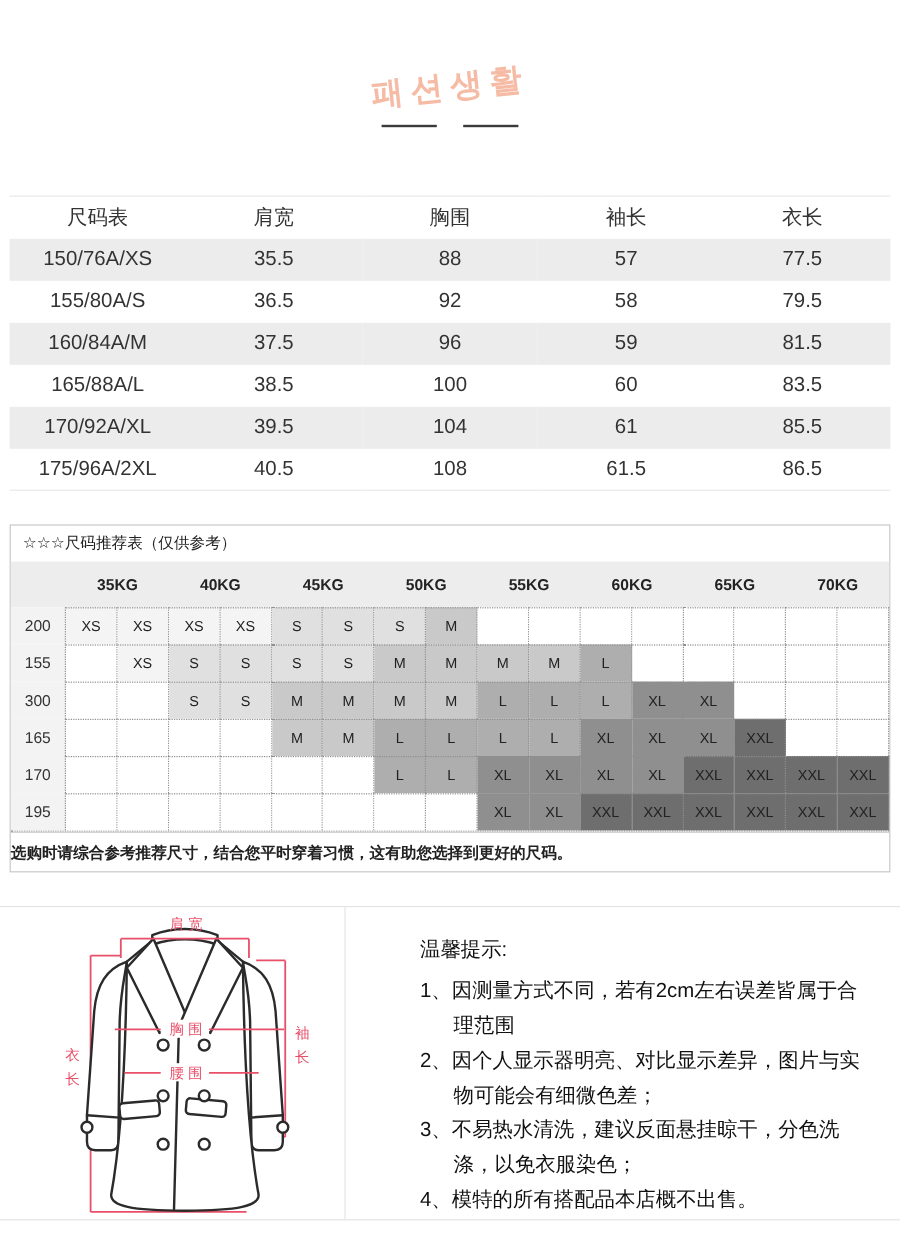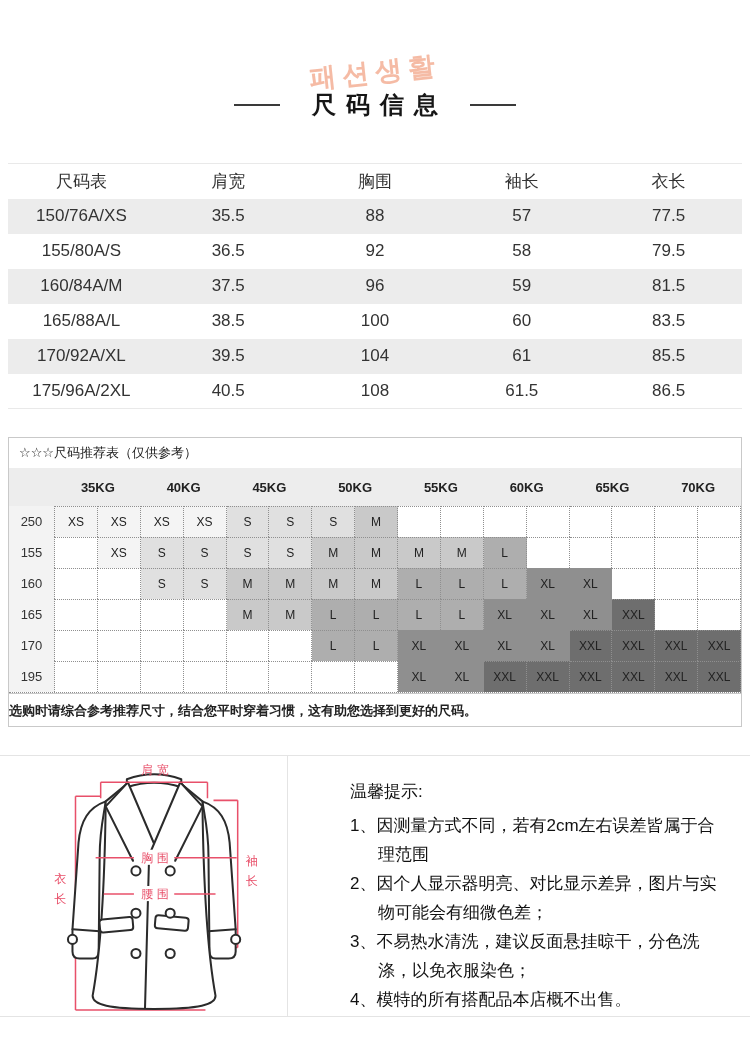--- a/index.html
+++ b/index.html
@@ -73,21 +73,20 @@
   svg text{ font-family:"Liberation Sans","DejaVu Sans",sans-serif; }
 </style>
 </head>
 <body>
 
 <div class="page">
 
   <div class="decor-text">패션생활</div>
   <div class="title-row">
     <span class="title-dash"></span>
-    <span class="page-title">尺码信息</span>
     <span class="title-dash"></span>
   </div>
 
   <table class="size-table">
     <thead>
       <tr>
           <th>尺码表</th>
           <th>肩宽</th>
           <th>胸围</th>
           <th>袖长</th>
@@ -148,21 +147,21 @@
         <div class="wh">40KG</div>
         <div class="wh">45KG</div>
         <div class="wh">50KG</div>
         <div class="wh">55KG</div>
         <div class="wh">60KG</div>
         <div class="wh">65KG</div>
         <div class="wh">70KG</div>
       </div>
     <div class="reco-grid">
         <div class="grow">
-          <div class="rl">250</div>
+          <div class="rl">200</div>
           <div class="gc" style="background: rgb(244, 244, 244);">XS</div>
           <div class="gc" style="background: rgb(244, 244, 244);">XS</div>
           <div class="gc" style="background: rgb(244, 244, 244);">XS</div>
           <div class="gc" style="background: rgb(244, 244, 244);">XS</div>
           <div class="gc" style="background: rgb(224, 224, 224);">S</div>
           <div class="gc" style="background: rgb(224, 224, 224);">S</div>
           <div class="gc" style="background: rgb(224, 224, 224);">S</div>
           <div class="gc" style="background: rgb(201, 201, 201);">M</div>
           <div class="gc"></div>
           <div class="gc"></div>
@@ -186,21 +185,21 @@
           <div class="gc" style="background: rgb(201, 201, 201);">M</div>
           <div class="gc" style="background: rgb(201, 201, 201);">M</div>
           <div class="gc" style="background: rgb(174, 174, 174);">L</div>
           <div class="gc"></div>
           <div class="gc"></div>
           <div class="gc"></div>
           <div class="gc"></div>
           <div class="gc"></div>
         </div>
         <div class="grow">
-          <div class="rl">160</div>
+          <div class="rl">300</div>
           <div class="gc"></div>
           <div class="gc"></div>
           <div class="gc" style="background: rgb(224, 224, 224);">S</div>
           <div class="gc" style="background: rgb(224, 224, 224);">S</div>
           <div class="gc" style="background: rgb(201, 201, 201);">M</div>
           <div class="gc" style="background: rgb(201, 201, 201);">M</div>
           <div class="gc" style="background: rgb(201, 201, 201);">M</div>
           <div class="gc" style="background: rgb(201, 201, 201);">M</div>
           <div class="gc" style="background: rgb(174, 174, 174);">L</div>
           <div class="gc" style="background: rgb(174, 174, 174);">L</div>

